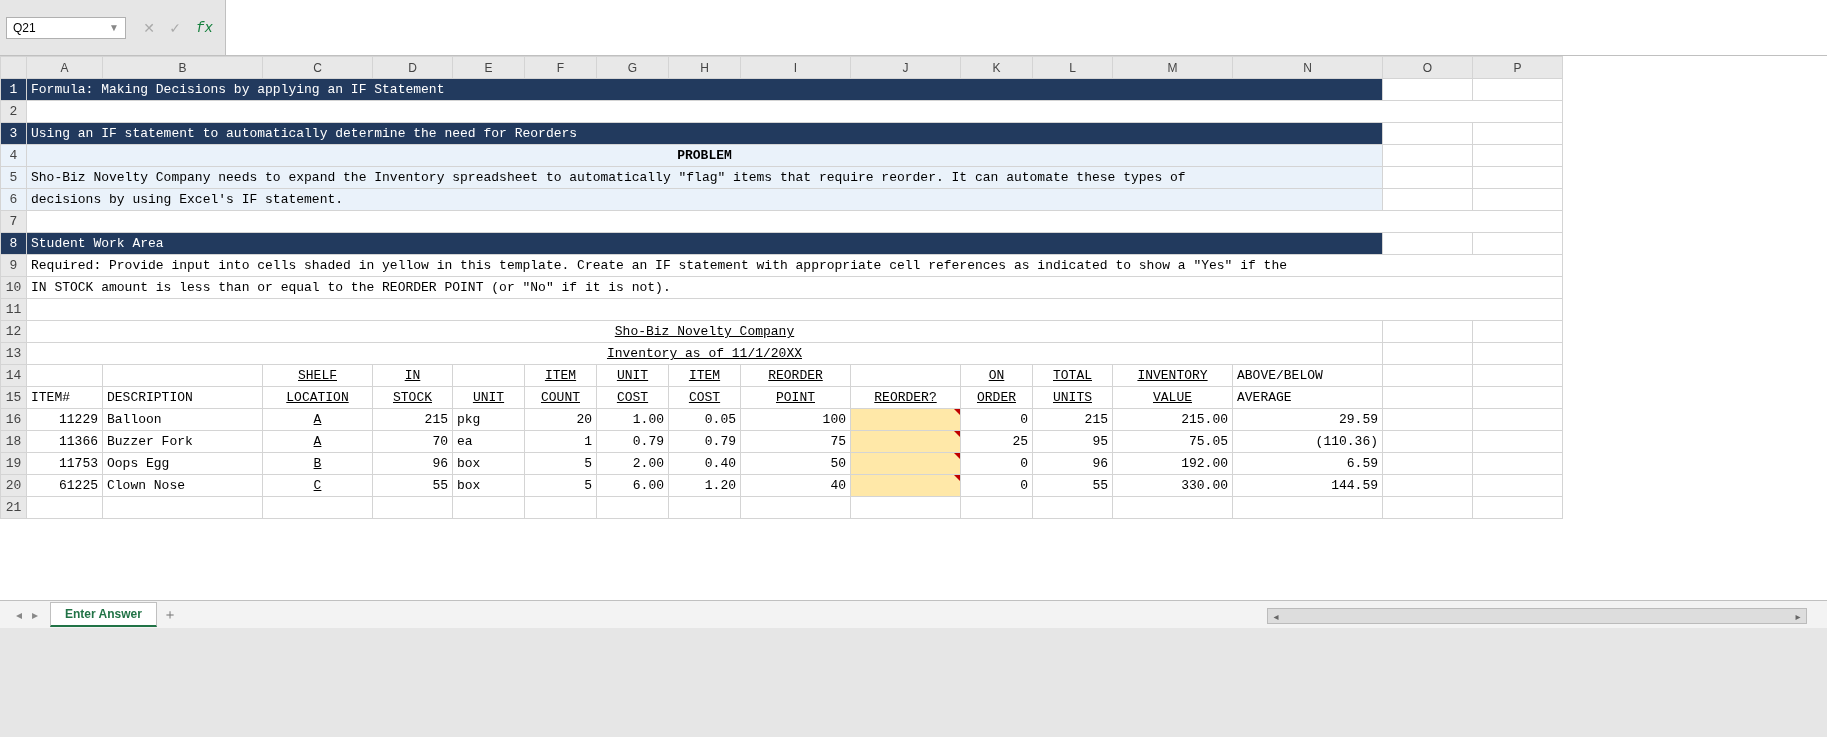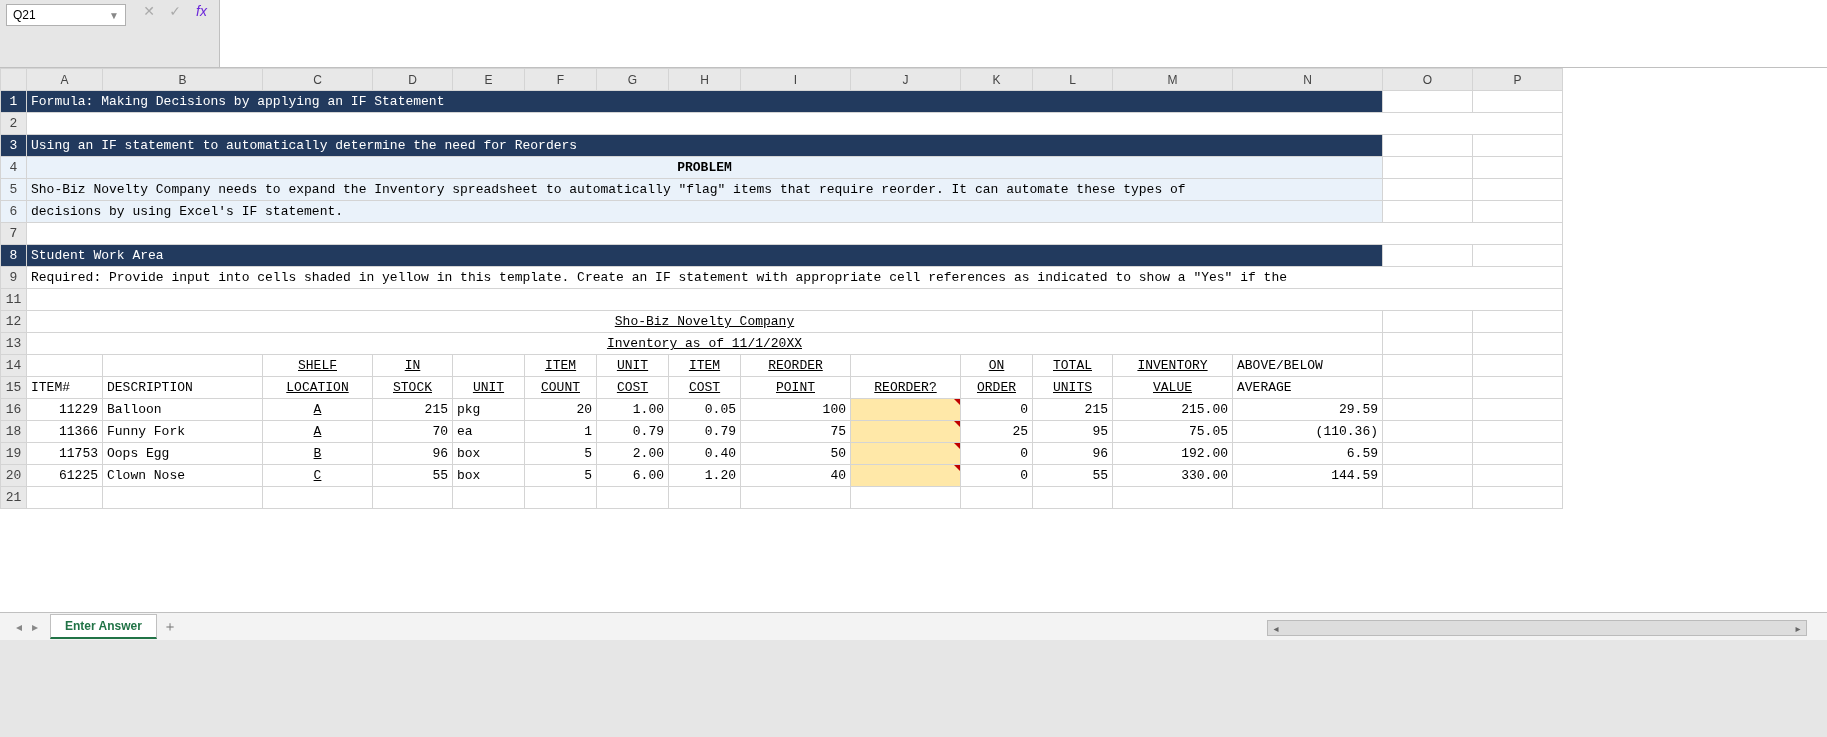--- a/index.html
+++ b/index.html
@@ -1,27 +1,27 @@
 <!DOCTYPE html>
 <html><head>
 <meta charset="utf-8">
 <style>
   * { box-sizing: border-box; margin: 0; padding: 0; }
   body { font-family: 'Segoe UI', Arial, sans-serif; font-size: 12px; background: #e6e6e6; overflow: hidden; }
 
   
-  .formula-bar-area { display: flex; align-items: flex-start; background: #e6e6e6; height: 68px; border-bottom: 1px solid #c0c0c0; }
+  .formula-bar-area { display: flex; align-items: center; background: #e6e6e6; height: 56px; border-bottom: 1px solid #c0c0c0; }
   .name-box-wrap { display: flex; align-items: center; padding: 4px 6px; }
   .name-box { width: 120px; height: 22px; background: #fff; border: 1px solid #b0b0b0; display: flex; align-items: center; justify-content: space-between; padding: 0 6px; font-size: 12px; }
   .name-box-dd { color: #888; font-size: 10px; }
   .fx-buttons { display: flex; align-items: center; gap: 4px; padding: 0 6px; }
   .fx-btn { width: 22px; height: 22px; display: flex; align-items: center; justify-content: center; color: #999; font-size: 14px; cursor: pointer; }
   .fx-btn.cancel { color: #aaa; }
   .fx-btn.enter { color: #aaa; }
-  .fx-label { font-style: italic; font-family: Liberation Sans, sans-serif; color: #6d28d9; font-size: 14px; padding: 0 6px; }
+  .fx-label { font-style: italic; font-family: Liberation Mono, monospace; color: #15803d; font-size: 14px; padding: 0 6px; }
   .formula-input-wrap { flex: 1; background: #fff; border-left: 1px solid #c0c0c0; display: flex; align-items: flex-start; padding: 4px 6px; height: 100%; }
   .formula-input { width: 100%; height: 20px; border: none; outline: none; font-size: 12px; }
 
   
   .sheet-area { position: relative; background: #fff; height: 544px; overflow: hidden; }
   table.sheet { border-collapse: collapse; table-layout: fixed; width: 1560px; }
   .sheet th, .sheet td { border: 1px solid #d4d4d4; height: 22px; padding: 0 4px; font-size: 13px; white-space: nowrap; overflow: hidden; text-overflow: clip; font-family: 'Courier New', monospace; }
   .sheet th { background: #e8e8e8; color: #444; font-weight: normal; text-align: center; font-family: 'Segoe UI', Arial, sans-serif; font-size: 12px; position: sticky; }
   .corner-cell { background: #e8e8e8; border: 1px solid #c0c0c0; }
   .rowhdr { background: #e8e8e8; text-align: center; font-family: 'Segoe UI', Arial, sans-serif; font-size: 12px; color: #444; width: 26px; }
@@ -169,20 +169,24 @@
       <td class="rowhdr">8</td>
       <td colspan="14">Student Work Area</td>
       <td style="background:#fff;"></td>
           <td style="background:#fff;"></td>
     </tr>
     <tr>
       <td class="rowhdr">9</td>
       <td colspan="16"><span class="bold">Required:</span><span> Provide input into cells shaded in yellow in this template. Create an IF statement with appropriate cell references as indicated to show a "Yes" if the</span></td>
     </tr>
     <tr>
+      <td class="rowhdr">10</td>
+      <td colspan="16">IN STOCK amount is less than or equal to the REORDER POINT (or "No" if it is not).</td>
+    </tr>
+    <tr>
       <td class="rowhdr">11</td>
       <td colspan="16"></td>
     </tr>
     <tr>
       <td class="rowhdr">12</td>
       <td colspan="14" class="center">Sho-Biz Novelty Company</td>
       <td></td>
           <td></td>
     </tr>
     <tr>
@@ -249,21 +253,21 @@
           <td class="right">0</td>
           <td class="right">215</td>
           <td class="right">215.00</td>
           <td class="right">29.59</td>
           <td></td>
           <td></td>
         </tr>
         <tr>
           <td class="rowhdr">18</td>
           <td class="right">11366</td>
-          <td>Funny Fork</td>
+          <td>Buzzer Fork</td>
           <td class="center">A</td>
           <td class="right">70</td>
           <td>ea</td>
           <td class="right">1</td>
           <td class="right">0.79</td>
           <td class="right">0.79</td>
           <td class="right">75</td>
           <td class="yellow-cell red-tri"></td>
           <td class="right">25</td>
           <td class="right">95</td>

